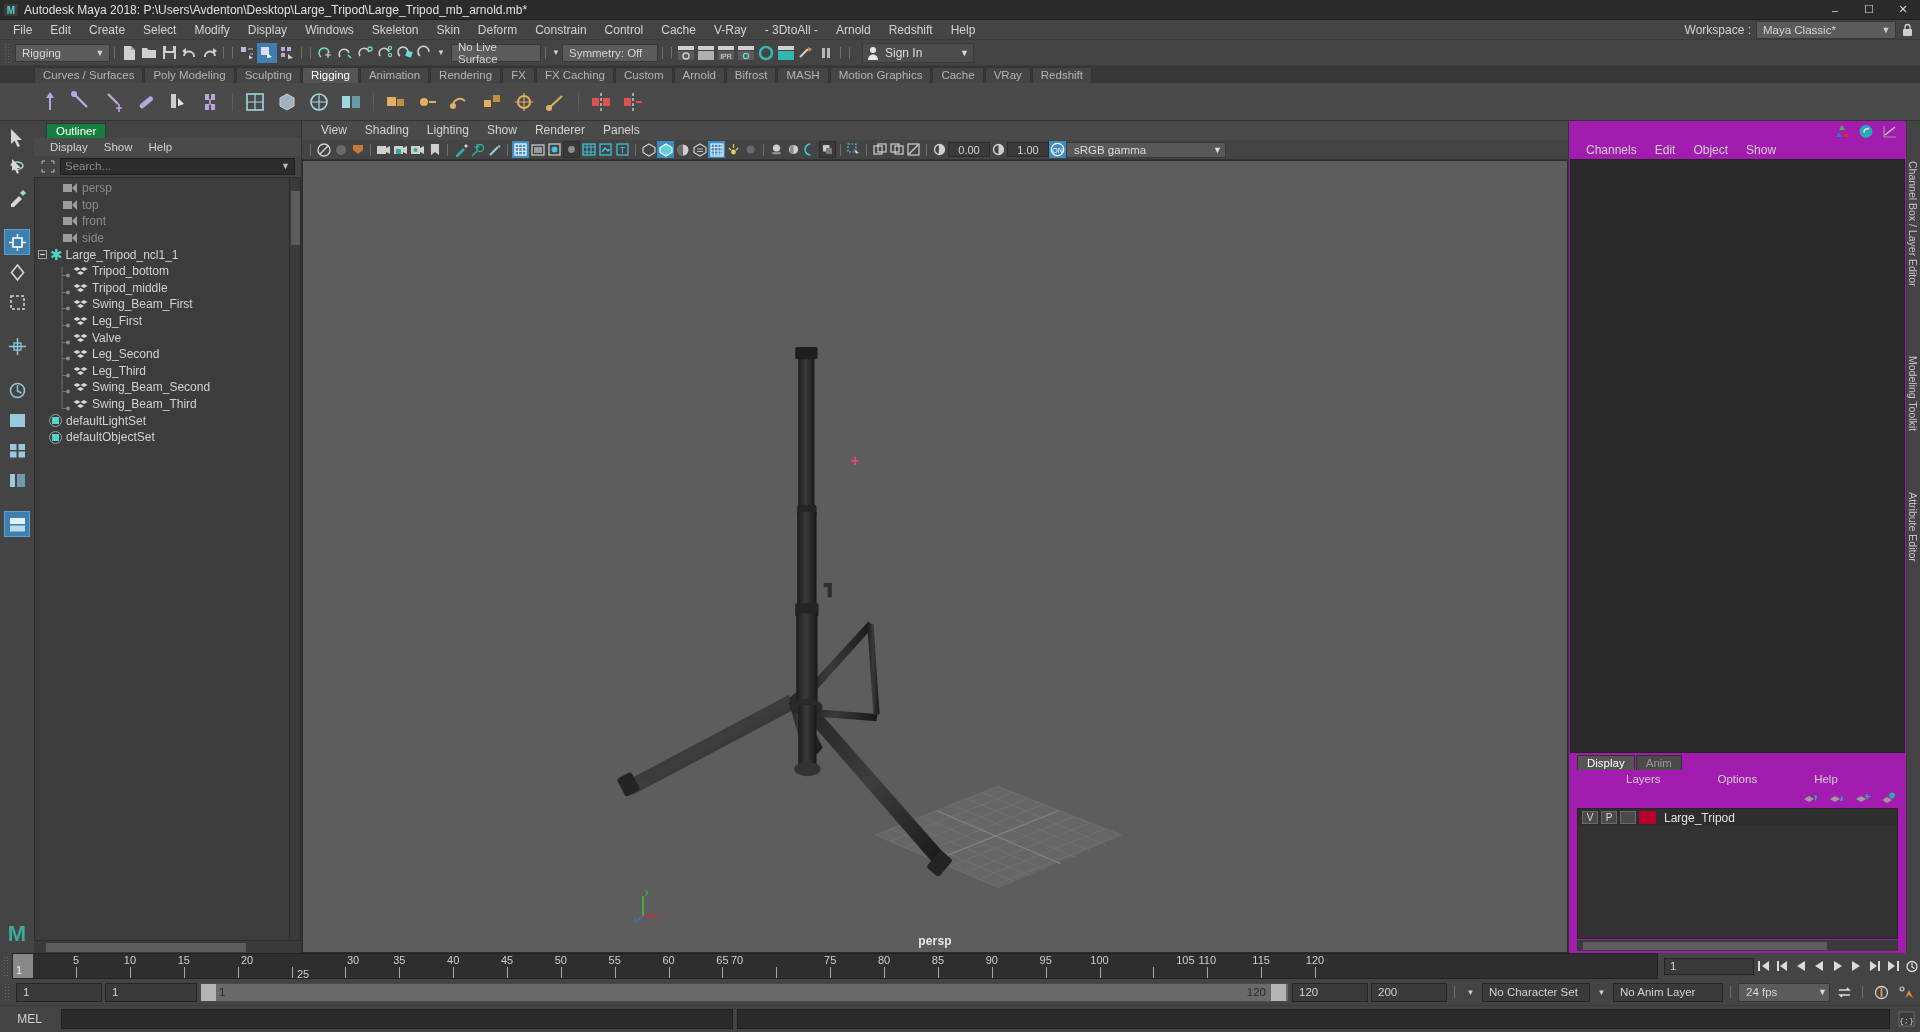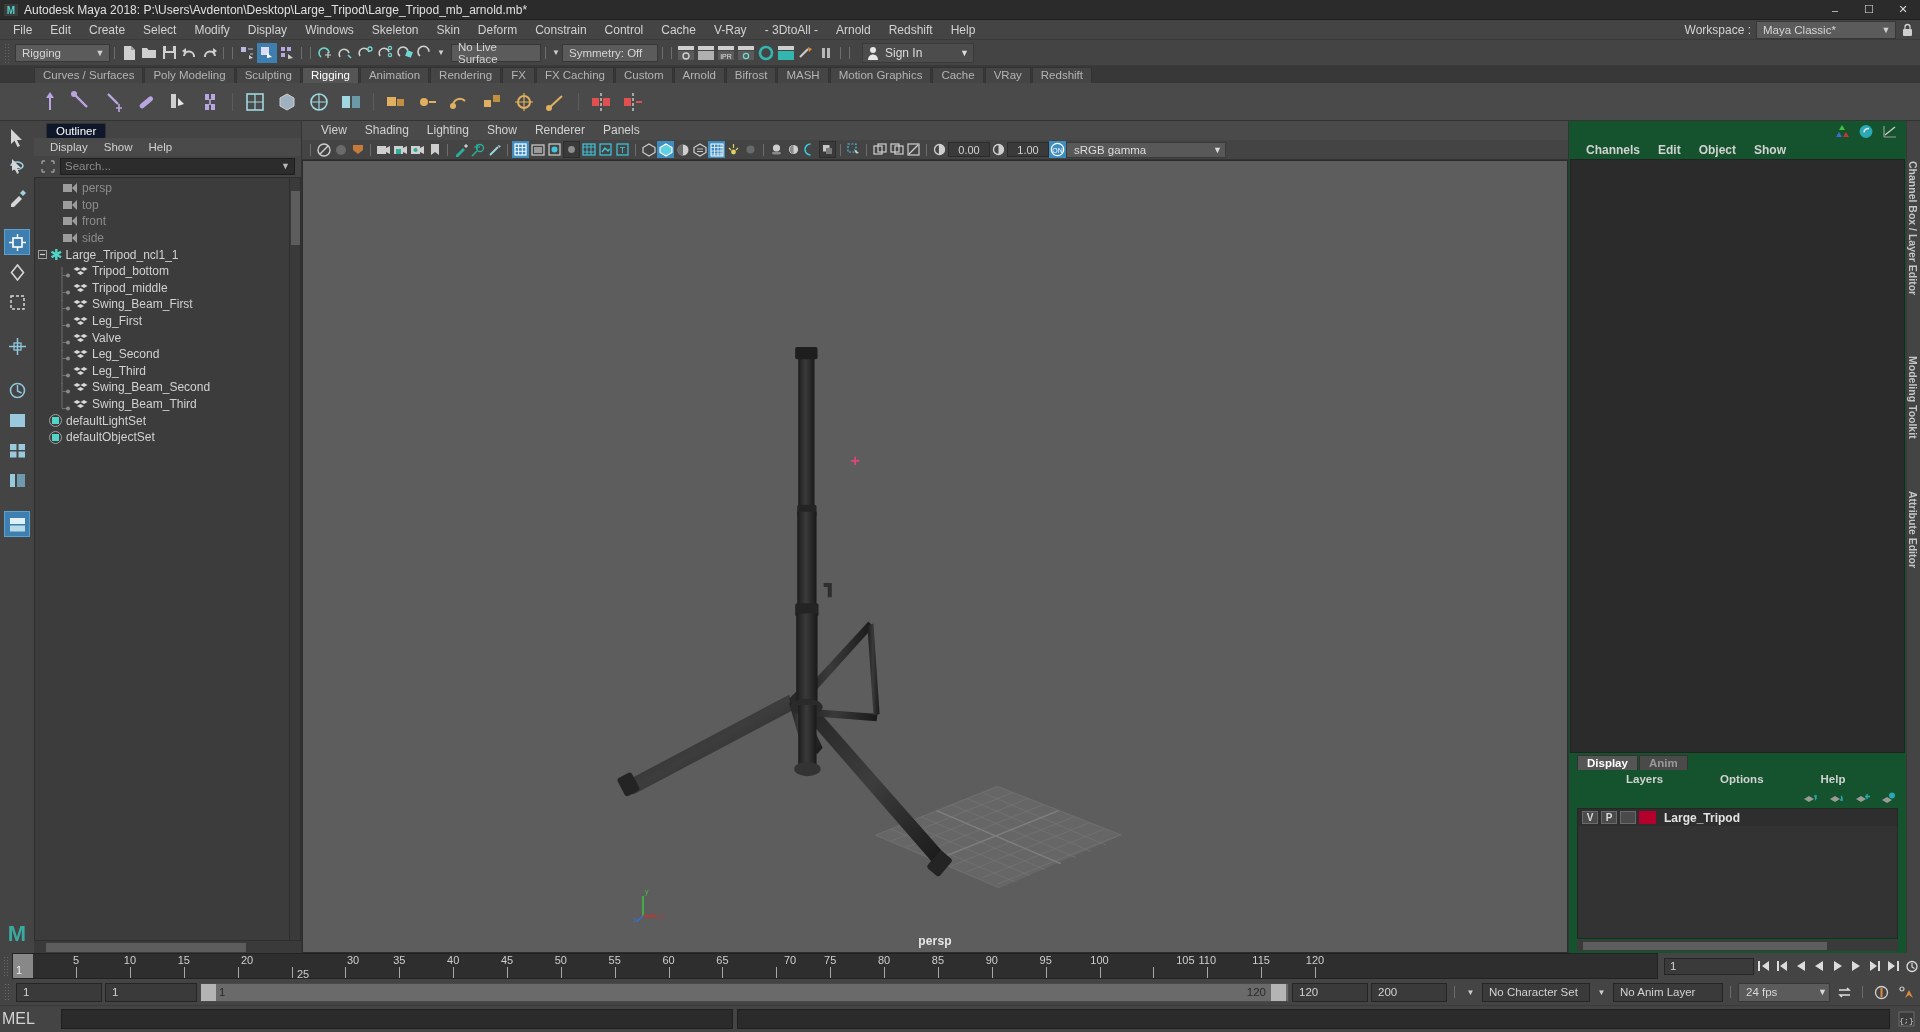--- a/index.html
+++ b/index.html
@@ -71,21 +71,21 @@
   .tool.sel{ background:#3f7fb0; border-color:#5aa0d0; }
   .tool.gap{ margin-top:14px; }
   .maya-logo{ margin-top:auto; margin-bottom:6px; width:26px; height:26px;
     display:flex;align-items:center;justify-content:center;
     color:#3aa9a0; font-size:22px; font-weight:bold; }
 
   
   .outliner{ width:268px; background:#444444; display:flex; flex-direction:column;
     flex:0 0 268px; border-right:1px solid #333; }
   .panel-tabrow{ height:17px; display:flex; align-items:flex-end; padding-left:12px; background:#444;}
-  .panel-tab{ background:#0f172a; color:#fff; font-size:11.5px; padding:1px 9px 1px 9px;
+  .panel-tab{ background:#15803d; color:#fff; font-size:11.5px; padding:1px 9px 1px 9px;
     border:1px solid #333; border-bottom:none; }
   .panel-menubar{ height:18px; background:#4a4a4a; display:flex; align-items:center;
     padding-left:8px; }
   .panel-menubar .mi{ padding:0 8px; font-size:11.5px; color:#d2d2d2; line-height:18px;}
   .search-row{ height:20px; background:#444; display:flex; align-items:center; padding:0 6px 0 6px; gap:4px;}
   .search-icon{ width:16px;height:15px; display:flex;align-items:center;justify-content:center;}
   .search-box{ flex:1; height:17px; background:#2c2c2c; border:1px solid #1e1e1e;
     display:flex; align-items:center; padding:0 4px; color:#8a8a8a; font-size:11.5px;}
   .search-box .caret{ margin-left:auto; color:#bbb; font-size:9px;}
   .outliner-list{ flex:1; background:#3c3c3c; overflow:hidden; position:relative;
@@ -121,21 +121,21 @@
      font-size:11px; display:flex;align-items:center;justify-content:center;width:42px;}
   .gamma{ height:16px; flex:0 0 auto; background:#585858; border:1px solid #3a3a3a;
      display:flex; align-items:center; padding:0 3px 0 7px; color:#dcdcdc; font-size:11.5px; width:160px;}
   .gamma .caret{margin-left:auto;font-size:9px;}
   .viewport{ flex:1; background:#5d5d5d; position:relative; overflow:hidden; border:1px solid #2c2c2c;}
   .vp-label{ position:absolute; bottom:4px; left:0; right:0; text-align:center;
      font-size:12px; color:#e8e8e8; font-weight:bold; letter-spacing:.2px;}
   .axis-gizmo{ position:absolute; left:330px; bottom:28px; width:40px;height:40px;}
 
   
-  .rightdock{ width:352px; background:#14532d; display:flex; flex:0 0 352px; border-left:1px solid #333;font-weight:bold;}
+  .rightdock{ width:352px; background:#a21caf; display:flex; flex:0 0 352px; border-left:1px solid #333;}
   .rd-main{ flex:1; display:flex; flex-direction:column; min-width:0;}
   .rd-iconrow{ height:20px; display:flex; align-items:center; justify-content:flex-end; padding-right:8px; gap:8px;}
   .cb-menubar{ height:18px; display:flex; align-items:center; padding-left:8px;}
   .cb-menubar .mi{ padding:0 9px; font-size:12px; color:#d2d2d2; line-height:18px;}
   .cb-body{ flex:1; background:#2b2b2b; border:1px solid #222; margin:0 1px;}
   .layer-section{ height:200px; display:flex; flex-direction:column; flex:0 0 200px;}
   .lay-tabs{ height:17px; display:flex; align-items:flex-end; padding-left:8px;}
   .lay-tab{ font-size:11.5px; padding:1px 9px; border:1px solid #333; border-bottom:none;
     background:#4a4a4a; color:#999; margin-right:1px;}
   .lay-tab.active{ background:#555; color:#fff;}
@@ -178,21 +178,21 @@
   .rng-bar .handle{ width:15px; height:17px; background:#b4b4b4; }
   .rng-bar .lbl-l{ font-size:11.5px; color:#2a2a2a; margin-left:3px;}
   .rng-bar .lbl-r{ position:absolute; right:22px; font-size:11.5px; color:#2a2a2a;}
   .rng-bar .handle-r{ position:absolute; right:2px; width:15px; height:17px; background:#b4b4b4;}
   .smallcombo{ height:19px; background:#5b5b5b; border:1px solid #373737; display:flex;
      align-items:center; padding:0 2px 0 7px; color:#d8d8d8; font-size:11.5px;}
 
   
   .cmdline{ height:27px; background:#444; display:flex; align-items:center; gap:4px; padding:0 2px;
      border-top:1px solid #3a3a3a;}
-  .mel-label{ width:55px; text-align:left; font-size:16px; color:#d2d2d2;}
+  .mel-label{ width:55px; text-align:center; font-size:12px; color:#d2d2d2;}
   .cmd-input{ flex:0 0 672px; height:20px; background:#2b2b2b; border:1px solid #1f1f1f;}
   .cmd-output{ flex:1; height:20px; background:#2b2b2b; border:1px solid #1f1f1f;}
   .cmd-script{ width:24px;height:20px; display:flex;align-items:center;justify-content:center;}
 
   
   .helpline{ height:22px; background:#444; display:flex; align-items:center; padding-left:14px;
      font-size:12px; color:#d2d2d2; border-top:1px solid #3a3a3a;}
 
   svg{ display:block; }
 </style>
@@ -1327,21 +1327,21 @@
           <div class="ts-num" style="left: 494.017px;">45</div>
           <div class="ts-tick" style="left: 547.882px;"></div>
           <div class="ts-num" style="left: 547.882px;">50</div>
           <div class="ts-tick" style="left: 601.748px;"></div>
           <div class="ts-num" style="left: 601.748px;">55</div>
           <div class="ts-tick" style="left: 655.613px;"></div>
           <div class="ts-num" style="left: 655.613px;">60</div>
           <div class="ts-tick" style="left: 709.479px;"></div>
           <div class="ts-num" style="left: 709.479px;">65</div>
           <div class="ts-tick" style="left: 763.345px;"></div>
-          <div class="ts-num" style="left: 777px;">70</div>
+          <div class="ts-num" style="left: 724px;">70</div>
           <div class="ts-tick" style="left: 817.21px;"></div>
           <div class="ts-num" style="left: 817.21px;">75</div>
           <div class="ts-tick" style="left: 871.076px;"></div>
           <div class="ts-num" style="left: 871.076px;">80</div>
           <div class="ts-tick" style="left: 924.941px;"></div>
           <div class="ts-num" style="left: 924.941px;">85</div>
           <div class="ts-tick" style="left: 978.807px;"></div>
           <div class="ts-num" style="left: 978.807px;">90</div>
           <div class="ts-tick" style="left: 1032.67px;"></div>
           <div class="ts-num" style="left: 1032.67px;">95</div>

